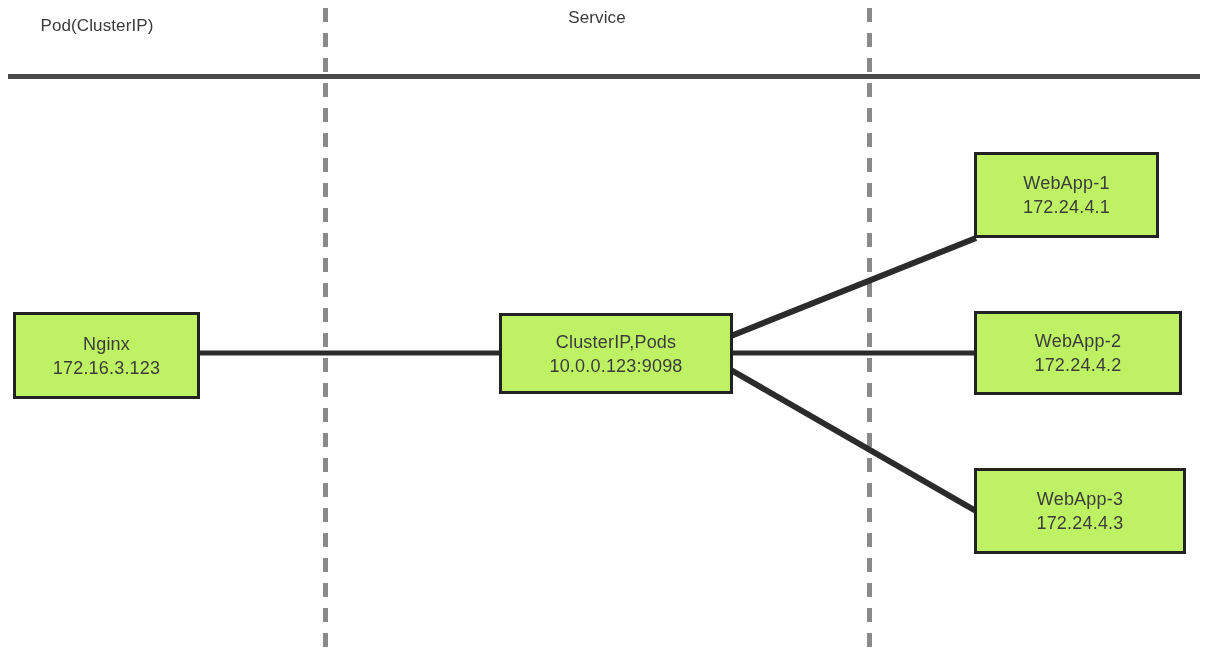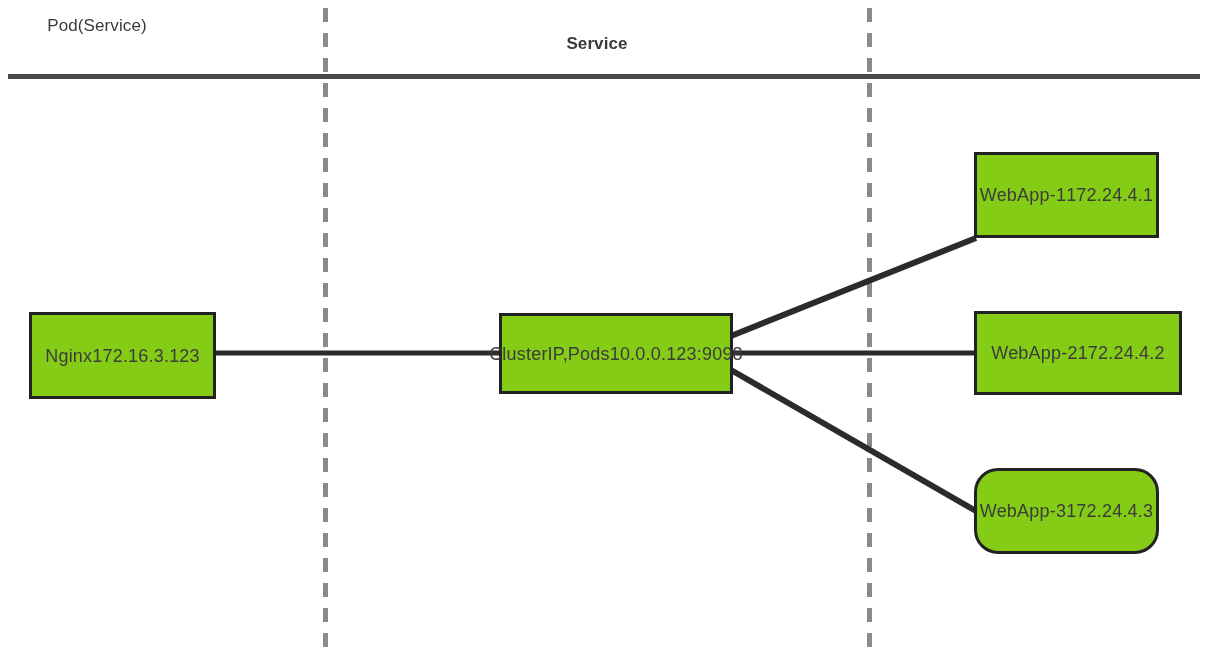--- a/index.html
+++ b/index.html
@@ -30,79 +30,80 @@
     font-size: 17px;
     line-height: 20px;
     color: #3a3a3a;
     text-align: center;
     white-space: nowrap;
     letter-spacing: 0.1px;
   }
   .node-box {
     position: absolute;
     box-sizing: border-box;
-    background: #84cc16;
+    background: #bef264;
     border: 3px solid #222222;
     display: flex;
+    flex-direction: column;
     align-items: center;
     justify-content: center;
   }
   .node-line {
     font-size: 18px;
     line-height: 24px;
     color: #3c3c3c;
     white-space: nowrap;
     text-align: center;
     letter-spacing: 0.2px;
   }
 </style>
 </head>
 <body>
 
 <div id="canvas">
 
-  <div class="col-header" style="left:7px; top:16px; width:180px;">Pod(Service)</div>
+  <div class="col-header" style="left:7px; top:16px; width:180px;">Pod(ClusterIP)</div>
 
-  <div class="col-header" style="left:507px; top:34px; width:180px;font-weight:bold;">Service</div>
+  <div class="col-header" style="left:507px; top:8px; width:180px;">Service</div>
 
 
   <svg class="layer" viewBox="0 0 1229 661" preserveAspectRatio="none">
 
     <line x1="325.5" y1="8" x2="325.5" y2="654" stroke="#8a8a8a" stroke-width="5" stroke-dasharray="14 11"></line>
     <line x1="869.5" y1="8" x2="869.5" y2="654" stroke="#8a8a8a" stroke-width="5" stroke-dasharray="14 11"></line>
 
     <line x1="8" y1="76.5" x2="1200" y2="76.5" stroke="#4a4a4a" stroke-width="5"></line>
 
     <line x1="198" y1="353" x2="501" y2="353" stroke="#2b2b2b" stroke-width="5"></line>
 
     <line x1="731" y1="336" x2="976" y2="238" stroke="#2b2b2b" stroke-width="6"></line>
 
     <line x1="731" y1="353" x2="976" y2="353" stroke="#2b2b2b" stroke-width="5"></line>
 
     <line x1="731" y1="370" x2="976" y2="511" stroke="#2b2b2b" stroke-width="6"></line>
   </svg>
 
-  <div class="node-box" style="left:13px; top:312px; width:187px; height:87px;margin-left:16px;">
+  <div class="node-box" style="left:13px; top:312px; width:187px; height:87px;">
     <div class="node-line">Nginx</div>
     <div class="node-line">172.16.3.123</div>
   </div>
 
   <div class="node-box" style="left:499px; top:313px; width:234px; height:81px;">
     <div class="node-line">ClusterIP,Pods</div>
     <div class="node-line">10.0.0.123:9098</div>
   </div>
 
   <div class="node-box" style="left:974px; top:152px; width:185px; height:86px;">
     <div class="node-line">WebApp-1</div>
     <div class="node-line">172.24.4.1</div>
   </div>
 
   <div class="node-box" style="left:974px; top:311px; width:208px; height:84px;">
     <div class="node-line">WebApp-2</div>
     <div class="node-line">172.24.4.2</div>
   </div>
 
-  <div class="node-box" style="left:974px; top:468px; width:185px; height:86px;border-radius:24px;">
+  <div class="node-box" style="left:974px; top:468px; width:212px; height:86px;">
     <div class="node-line">WebApp-3</div>
     <div class="node-line">172.24.4.3</div>
   </div>
 
 </div>
 
 </body></html>

